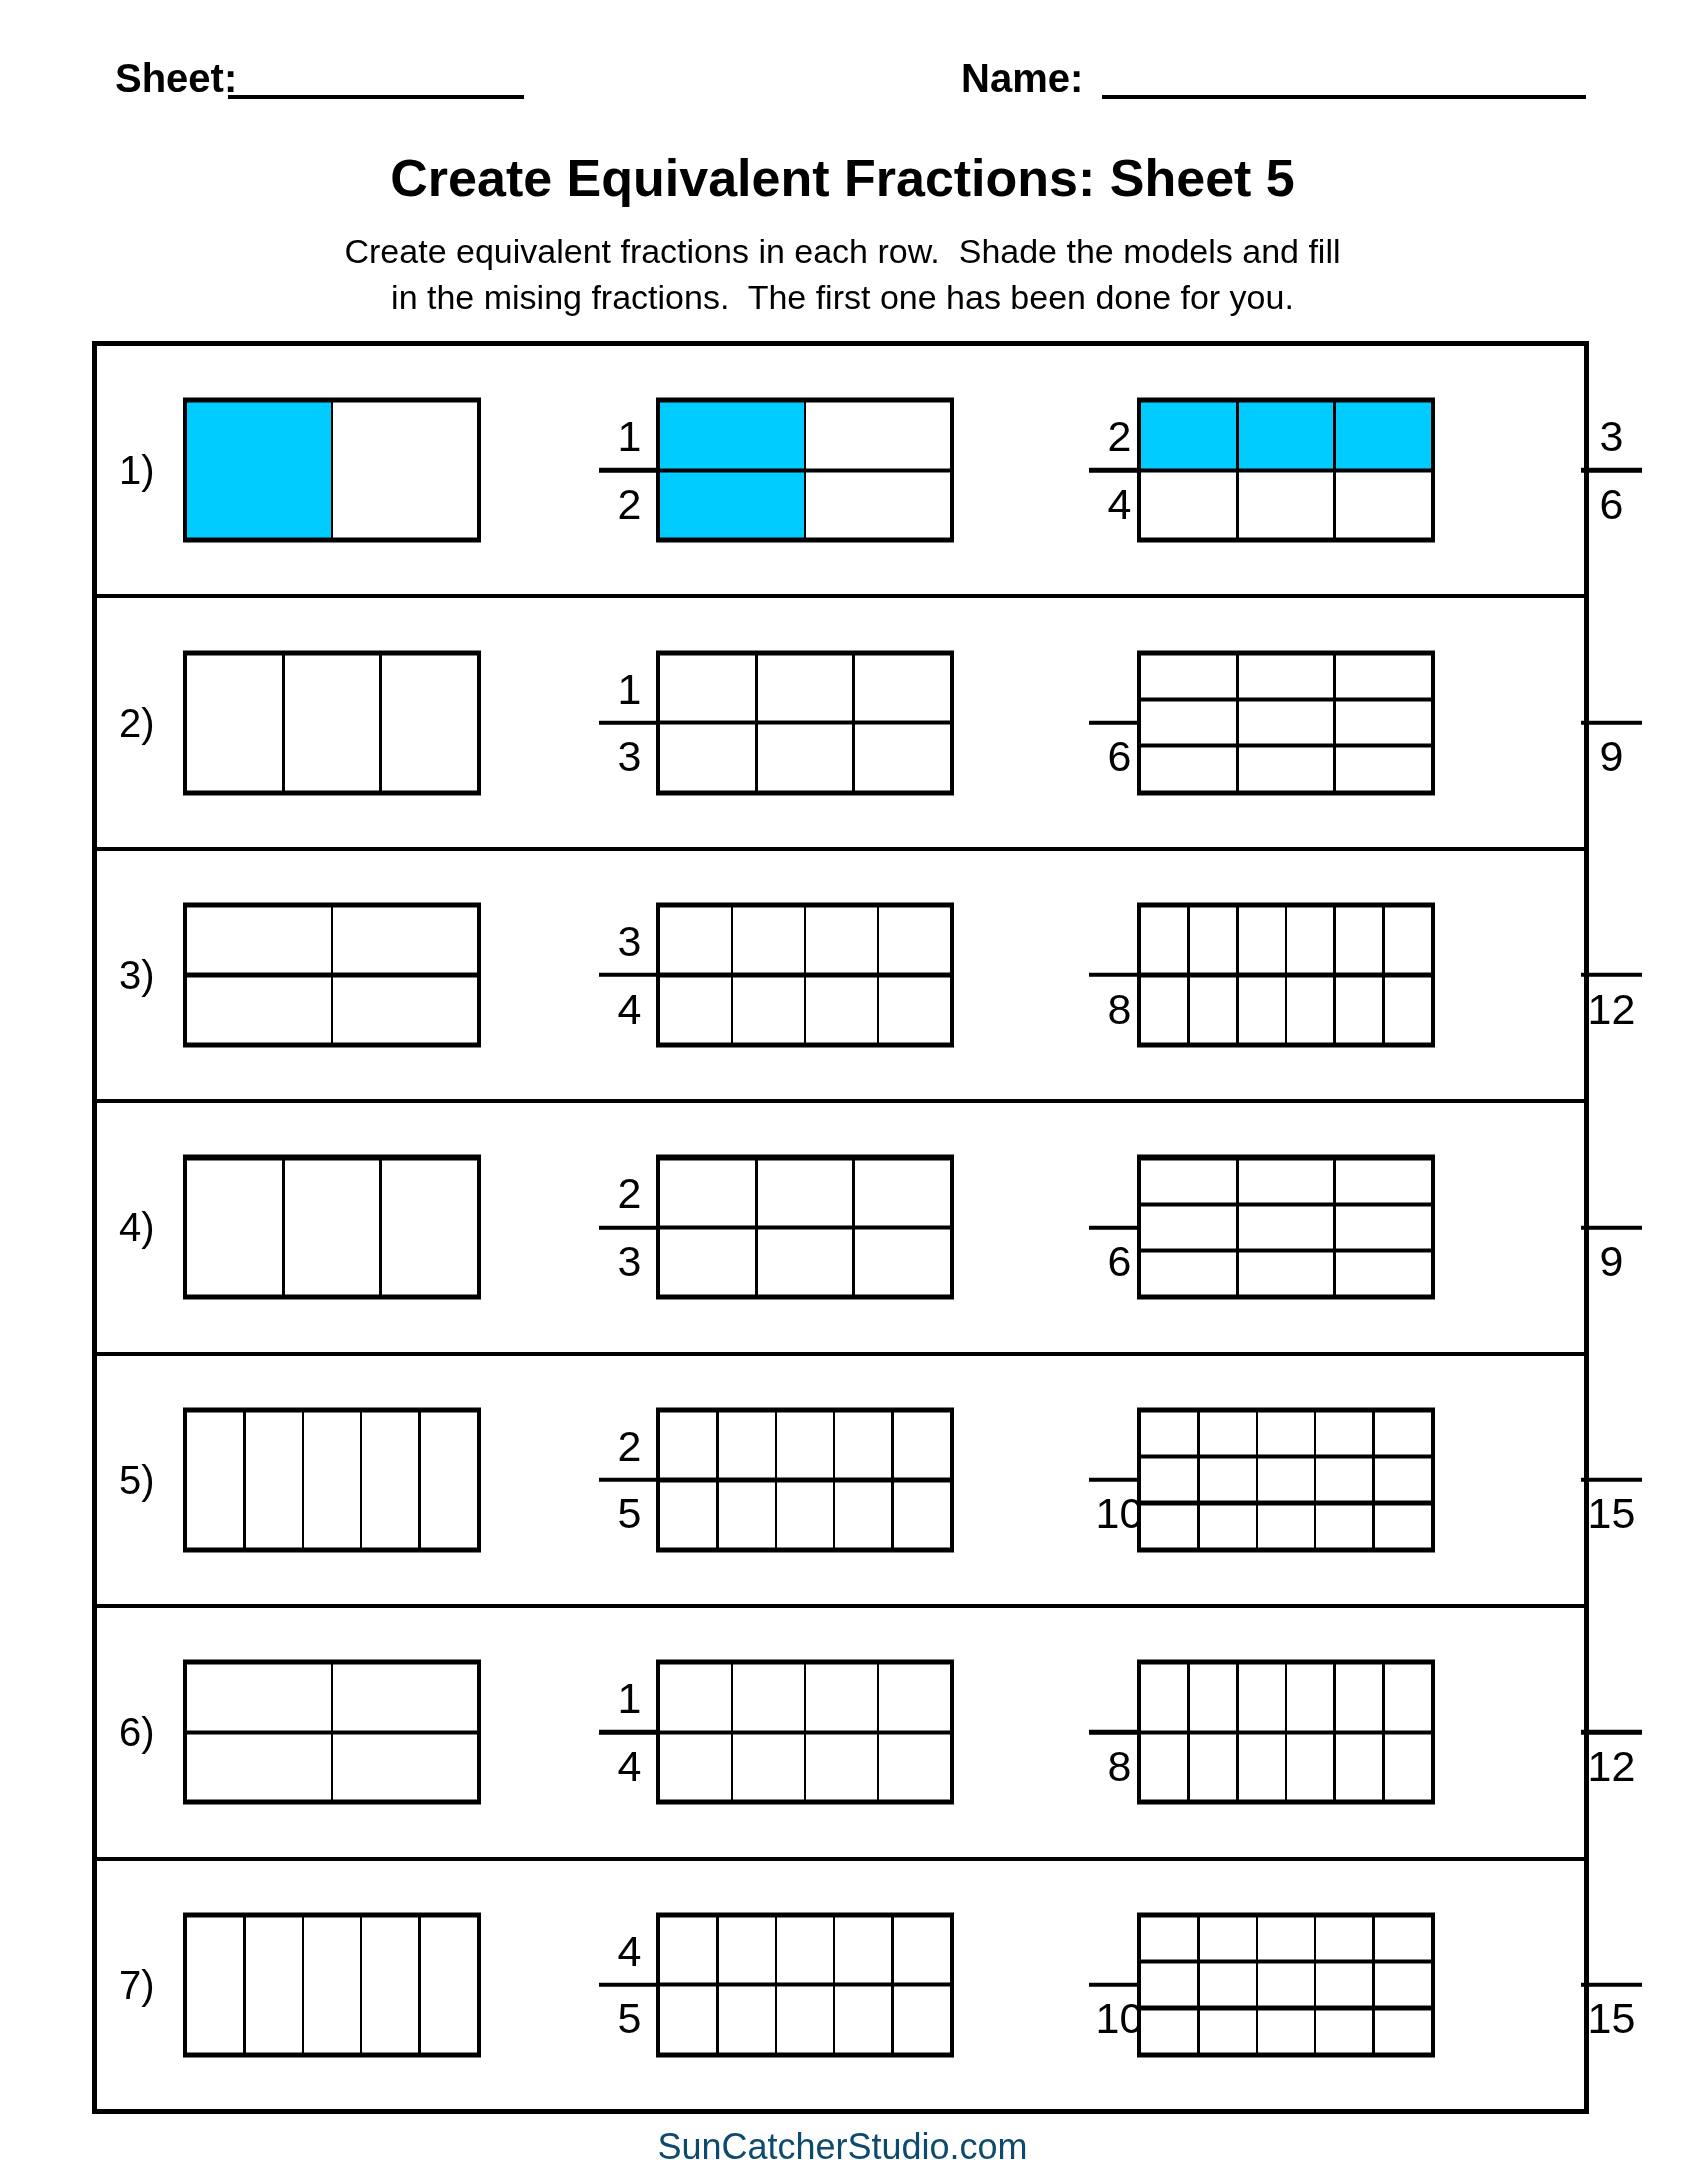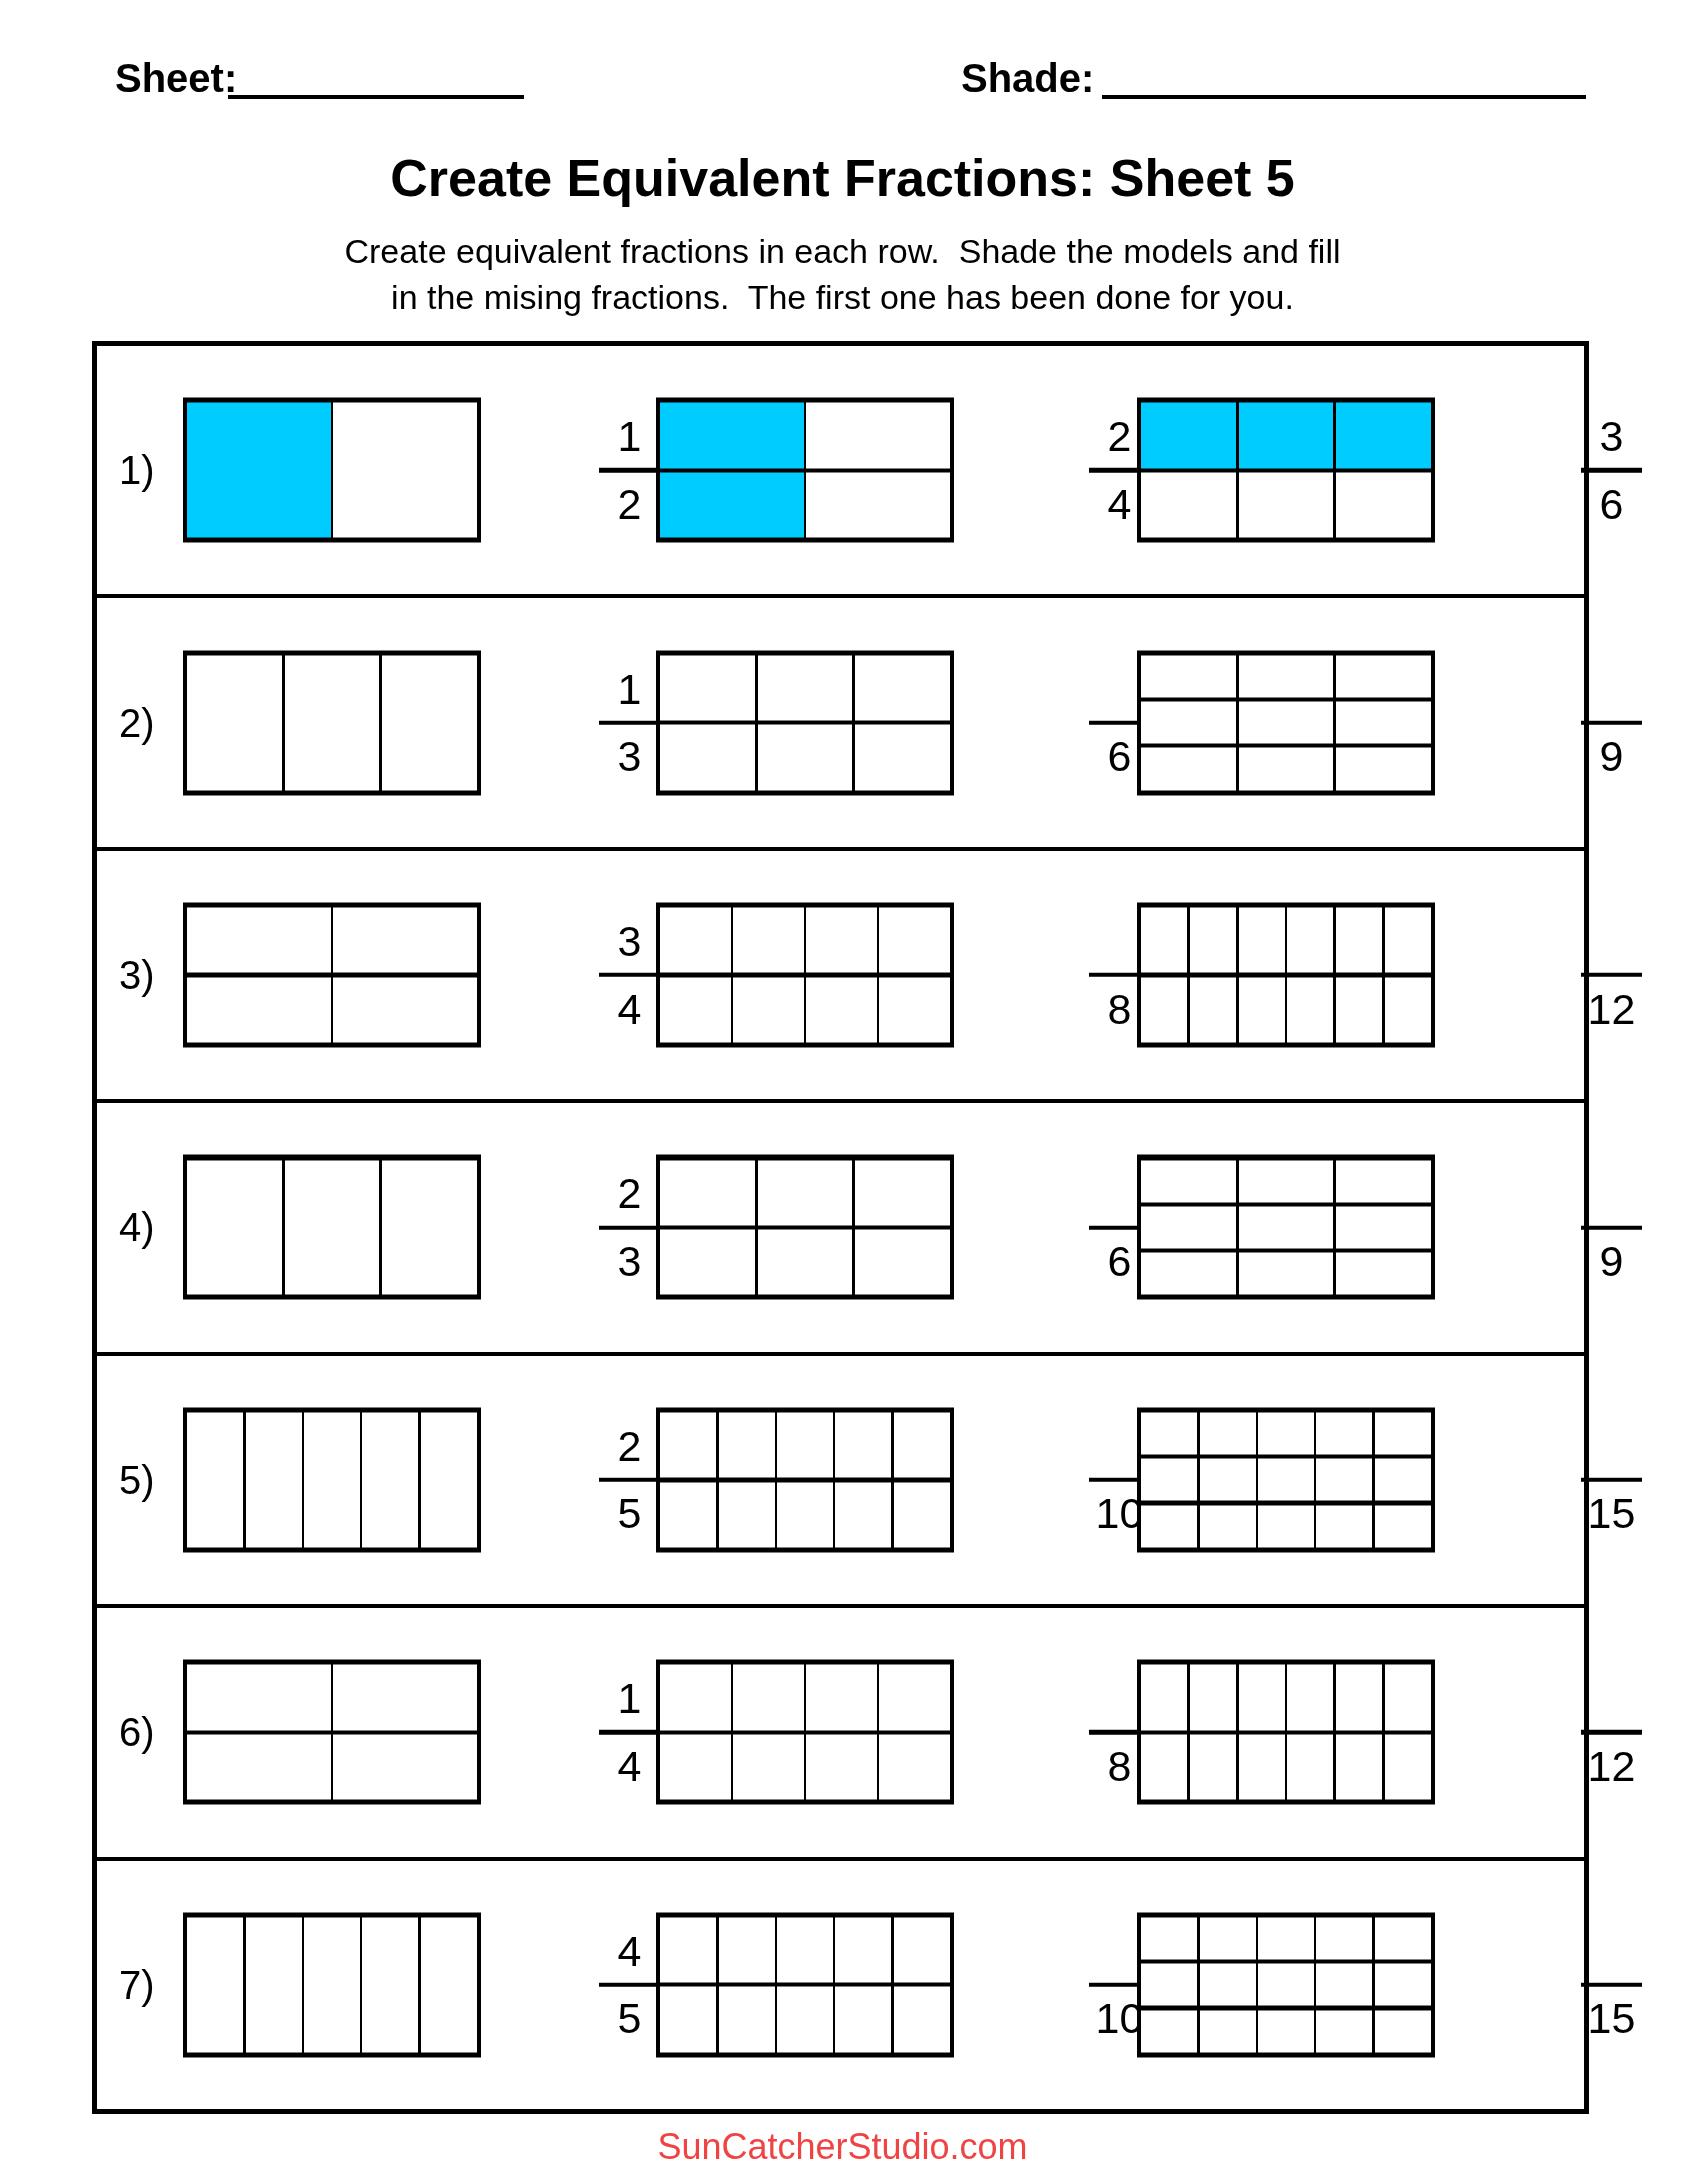--- a/index.html
+++ b/index.html
@@ -65,29 +65,29 @@
   .f0 { left:477px; }
   .f1 { left:967px; }
   .f2 { left:1459px; }
   .frac .num, .frac .den {
     font-size:43px; height:53px; line-height:53px; text-align:center;
   }
   .frac .bar { width:61px; height:4.3px; background:#000; margin:5.1px 0; }
 
   .footer {
     position:absolute; top:2126px; left:0; width:100%;
-    text-align:center; font-size:36px; color:#ef4444;
+    text-align:center; font-size:36px; color:#0c4a6e;
   }
 </style>
 </head>
 <body>
 
 <div id="date-label" class="hdr-label">Sheet:</div>
 <div id="date-line" class="hline"></div>
-<div id="name-label" class="hdr-label">Shade:</div>
+<div id="name-label" class="hdr-label">Name:</div>
 <div id="name-line" class="hline"></div>
 
 <div class="title">Create Equivalent Fractions: Sheet 5</div>
 <div id="instr-1" class="instr">Create equivalent fractions in each row.  Shade the models and fill</div>
 <div id="instr-2" class="instr">in the mising fractions.  The first one has been done for you.</div>
 
 <div class="ptable">
   <div class="prow">
     <div class="pnum">1)</div>
 

